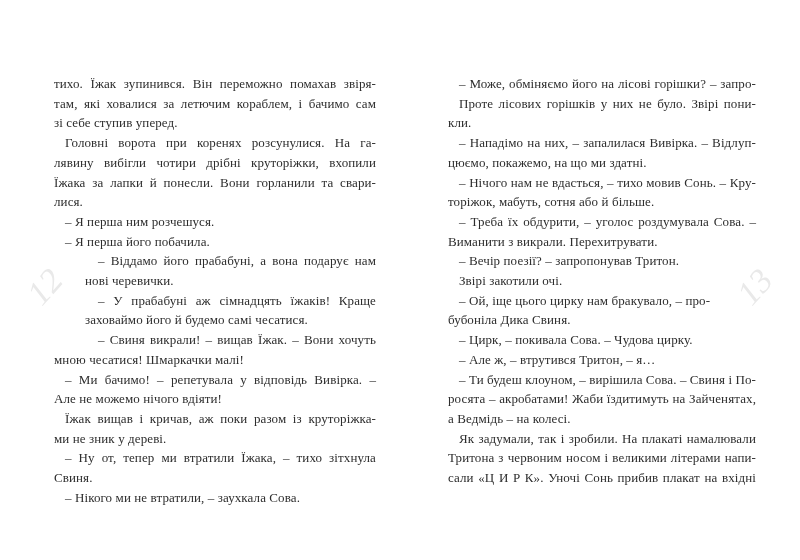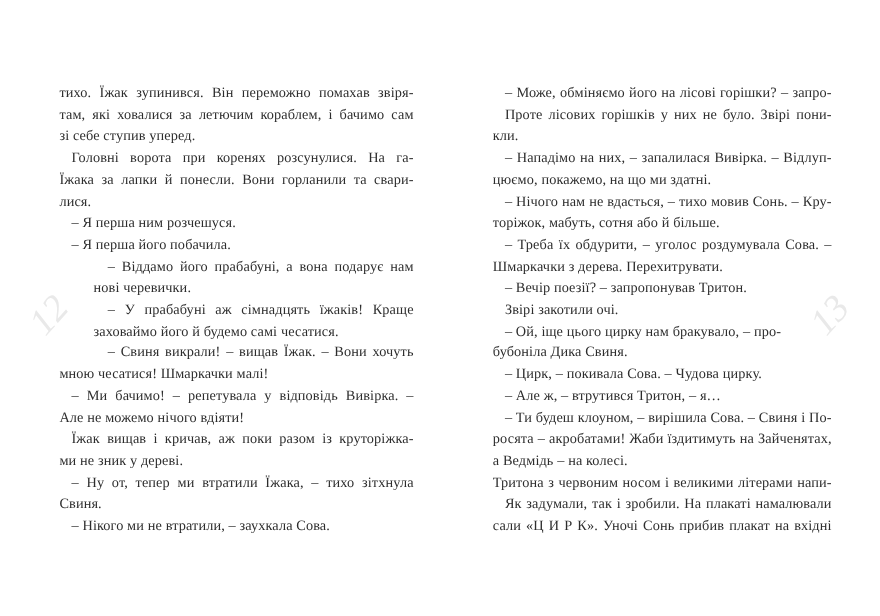--- a/index.html
+++ b/index.html
@@ -75,20 +75,21 @@
 
 <div class="spread">
 
   <div class="page page-left">
     <div class="watermark wm-left">12</div>
     <div class="textblock textblock-left" id="left-lines">
         <div class="line ind-m just">тихо. Їжак зупинився. Він переможно помахав звіря-</div>
         <div class="line ind-m just">там, які ховалися за летючим кораблем, і бачимо сам</div>
         <div class="line ind-m">зі себе ступив уперед.</div>
         <div class="line ind-p just">Головні ворота при коренях розсунулися. На га-</div>
+        <div class="line ind-m just">лявину вибігли чотири дрібні круторіжки, вхопили</div>
         <div class="line ind-m just">Їжака за лапки й понесли. Вони горланили та свари-</div>
         <div class="line ind-m">лися.</div>
         <div class="line ind-p">– Я перша ним розчешуся.</div>
         <div class="line ind-p">– Я перша його побачила.</div>
         <div class="line ind-d just">– Віддамо його прабабуні, а вона подарує нам</div>
         <div class="line ind-b">нові черевички.</div>
         <div class="line ind-d just">– У прабабуні аж сімнадцять їжаків! Краще</div>
         <div class="line ind-b">заховаймо його й будемо самі чесатися.</div>
         <div class="line ind-d just">– Свиня викрали! – вищав Їжак. – Вони хочуть</div>
         <div class="line ind-m">мною чесатися! Шмаркачки малі!</div>
@@ -106,29 +107,29 @@
     <div class="watermark wm-right">13</div>
     <div class="textblock textblock-right" id="right-lines">
         <div class="line ind-p just">– Може, обміняємо його на лісові горішки? – запро-</div>
         <div class="line ind-p just">Проте лісових горішків у них не було. Звірі пони-</div>
         <div class="line ind-m">кли.</div>
         <div class="line ind-p just">– Нападімо на них, – запалилася Вивірка. – Відлуп-</div>
         <div class="line ind-m">цюємо, покажемо, на що ми здатні.</div>
         <div class="line ind-p just">– Нічого нам не вдасться, – тихо мовив Сонь. – Кру-</div>
         <div class="line ind-m">торіжок, мабуть, сотня або й більше.</div>
         <div class="line ind-p just">– Треба їх обдурити, – уголос роздумувала Сова. –</div>
-        <div class="line ind-m">Шмаркачки з дерева. Перехитрувати.</div>
+        <div class="line ind-m">Виманити з викрали. Перехитрувати.</div>
         <div class="line ind-p">– Вечір поезії? – запропонував Тритон.</div>
         <div class="line ind-p">Звірі закотили очі.</div>
         <div class="line ind-p">– Ой, іще цього цирку нам бракувало, – про-</div>
         <div class="line ind-m">бубоніла Дика Свиня.</div>
         <div class="line ind-p">– Цирк, – покивала Сова. – Чудова цирку.</div>
         <div class="line ind-p">– Але ж, – втрутився Тритон, – я…</div>
         <div class="line ind-p just">– Ти будеш клоуном, – вирішила Сова. – Свиня і По-</div>
         <div class="line ind-m just">росята – акробатами! Жаби їздитимуть на Зайченятах,</div>
         <div class="line ind-m">а Ведмідь – на колесі.</div>
+        <div class="line ind-p just">Як задумали, так і зробили. На плакаті намалювали</div>
         <div class="line ind-m just">Тритона з червоним носом і великими літерами напи-</div>
-        <div class="line ind-p just">Як задумали, так і зробили. На плакаті намалювали</div>
         <div class="line ind-m just">сали «Ц И Р К». Уночі Сонь прибив плакат на вхідні</div>
       </div>
   </div>
 
 </div>
 
 </body></html>

